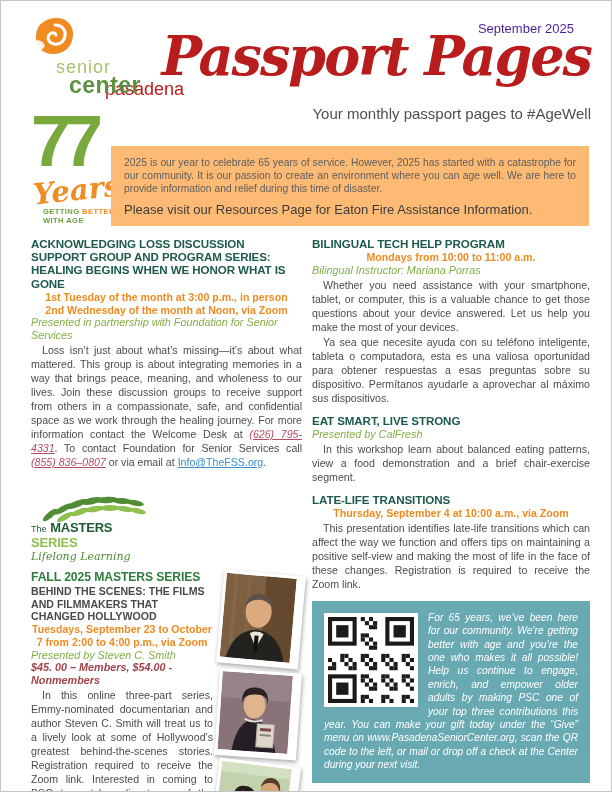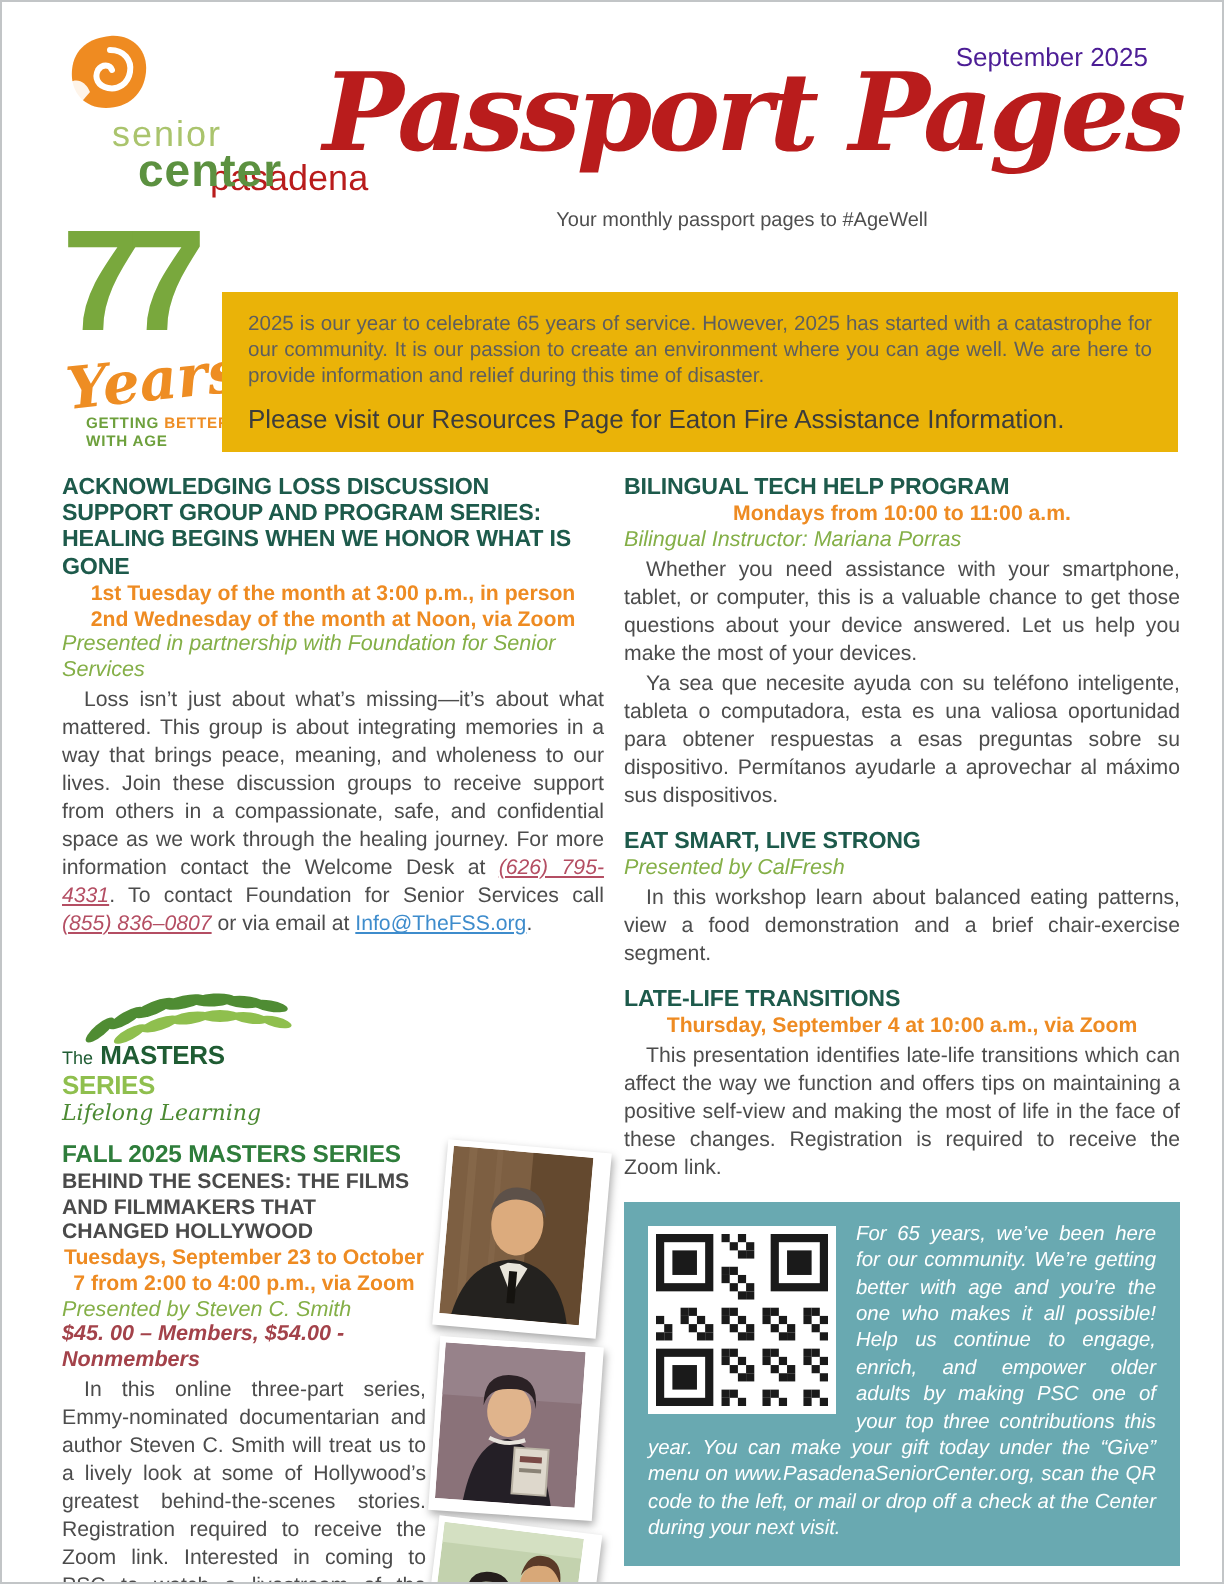--- a/index.html
+++ b/index.html
@@ -14,29 +14,29 @@
   .logo .flower{position:absolute;left:6px;top:4px;width:40px;height:38px;}
   .logo .t-pasadena{position:absolute;left:76px;top:30px;font-size:18px;color:#b91c1c;margin-top:36px;}
   .logo .t-senior{position:absolute;left:27px;top:44px;font-size:18px;color:#aac46d;letter-spacing:1px;}
   .logo .t-center{position:absolute;left:40px;top:59px;font-size:23px;color:#5c9140;font-weight:bold;letter-spacing:.5px;}
   .issue-date{position:absolute;right:37px;top:20px;font-size:13px;color:#4c1d95;}
   .main-title{
     position:absolute;left:150px;top:26px;width:440px;text-align:right;
     font-family:"DejaVu Serif",serif;font-style:italic;font-weight:bold;
     font-size:54px;color:#b91c1c;letter-spacing:-2px;line-height:1.1;
   }
-  .tagline{position:absolute;left:150px;top:104px;width:440px;text-align:center;font-size:10px;color:#4e4e4e;}
+  .tagline{position:absolute;left:150px;top:104px;width:440px;text-align:right;font-size:15px;color:#4e4e4e;}
   
   .badge65{position:absolute;left:28px;top:118px;width:106px;height:104px;}
   .badge65 .num{position:absolute;left:2px;top:-14px;font-size:72px;font-weight:bold;color:#79a83d;letter-spacing:-8px;line-height:1;}
   .badge65 .yrs{position:absolute;left:4px;top:54px;font-family:"DejaVu Serif",serif;font-style:italic;font-weight:bold;font-size:29px;color:#ee8d23;transform:rotate(-6deg);}
   .badge65 .cap{position:absolute;left:14px;top:88px;font-size:7.6px;font-weight:bold;letter-spacing:.4px;line-height:9px;color:#6da03c;}
   .badge65 .cap .o{color:#ee8d23;}
   
-  .intro-box{position:absolute;left:110px;top:145px;width:478px;box-sizing:border-box;background:#eab308;padding:10px 13px 9px;}
+  .intro-box{position:absolute;left:110px;top:145px;width:478px;box-sizing:border-box;background:#fdba74;padding:10px 13px 9px;}
   .intro-box .ib-body{font-size:10.3px;line-height:13.2px;color:#5e5e5e;text-align:justify;margin:0;}
   .intro-box .ib-note{font-size:13px;font-weight:normal;color:#3c3c3c;margin:6px 0 0;}
   
   .col{position:absolute;top:236px;}
   .col-left{left:30px;width:271px;}
   .col-right{left:311px;width:278px;}
   h2{font-size:11.6px;line-height:13.2px;color:#1d5a4b;margin:0 0 1px;letter-spacing:-.1px;}
   h2.green{color:#2e7d3b;font-size:12.2px;}
   .subhead{font-size:10.6px;line-height:12.6px;font-weight:bold;color:#4a4a4a;margin:0;}
   .sched{font-size:10.6px;line-height:12.8px;font-weight:bold;color:#ee8b22;margin:0;text-align:center;}

